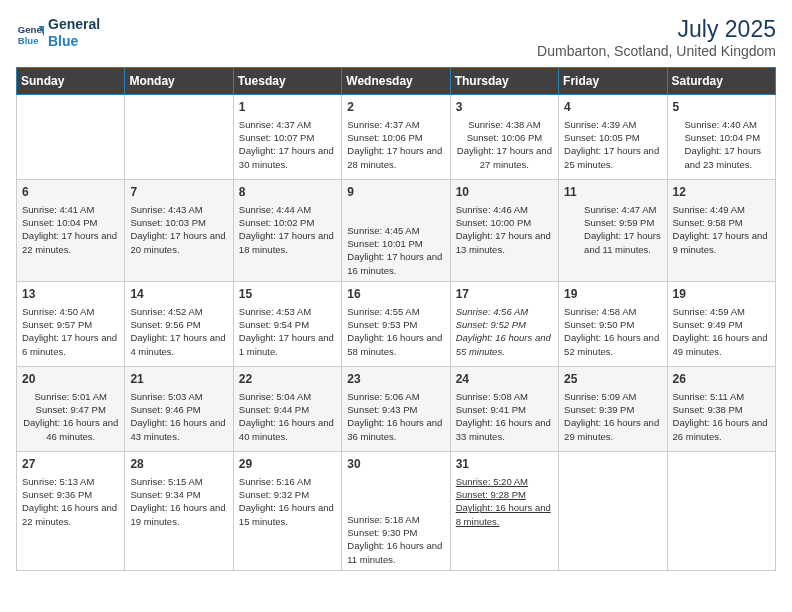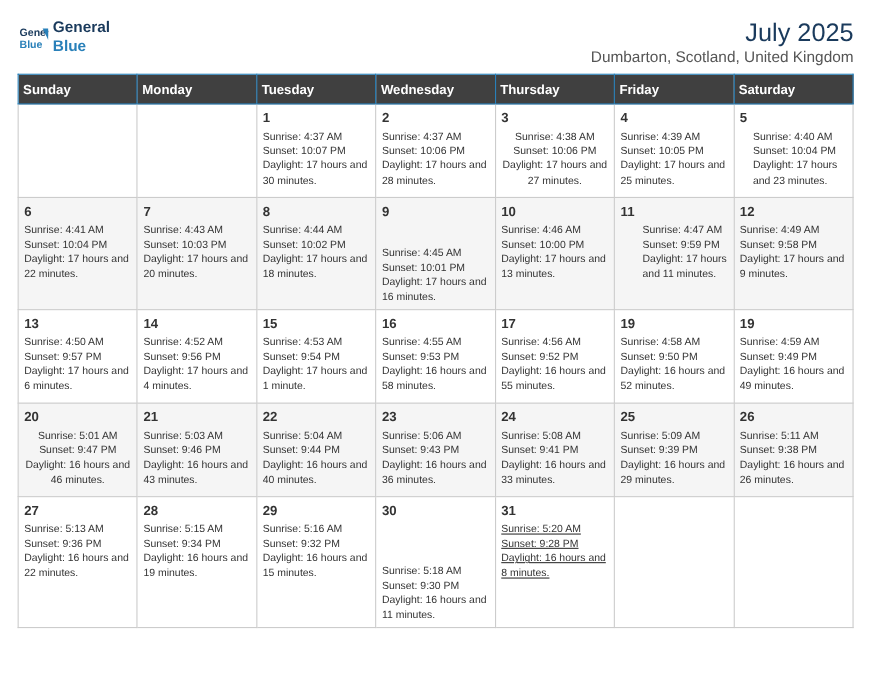--- a/index.html
+++ b/index.html
@@ -213,21 +213,21 @@
 Daylight: 17 hours and 1 minute.</div>
         </td>
         <td>
           <span class="day-num">16</span>
           <div class="day-info" style="white-space: pre-line;">Sunrise: 4:55 AM
 Sunset: 9:53 PM
 Daylight: 16 hours and 58 minutes.</div>
         </td>
         <td>
           <span class="day-num">17</span>
-          <div class="day-info" style="white-space: pre-line;">Sunrise: 4:56 AM
+          <div class="day-info" style="white-space: pre-line; font-style: italic;">Sunrise: 4:56 AM
 Sunset: 9:52 PM
 Daylight: 16 hours and 55 minutes.</div>
         </td>
         <td>
           <span class="day-num">19</span>
           <div class="day-info" style="white-space: pre-line;">Sunrise: 4:58 AM
 Sunset: 9:50 PM
 Daylight: 16 hours and 52 minutes.</div>
         </td>
         <td>

